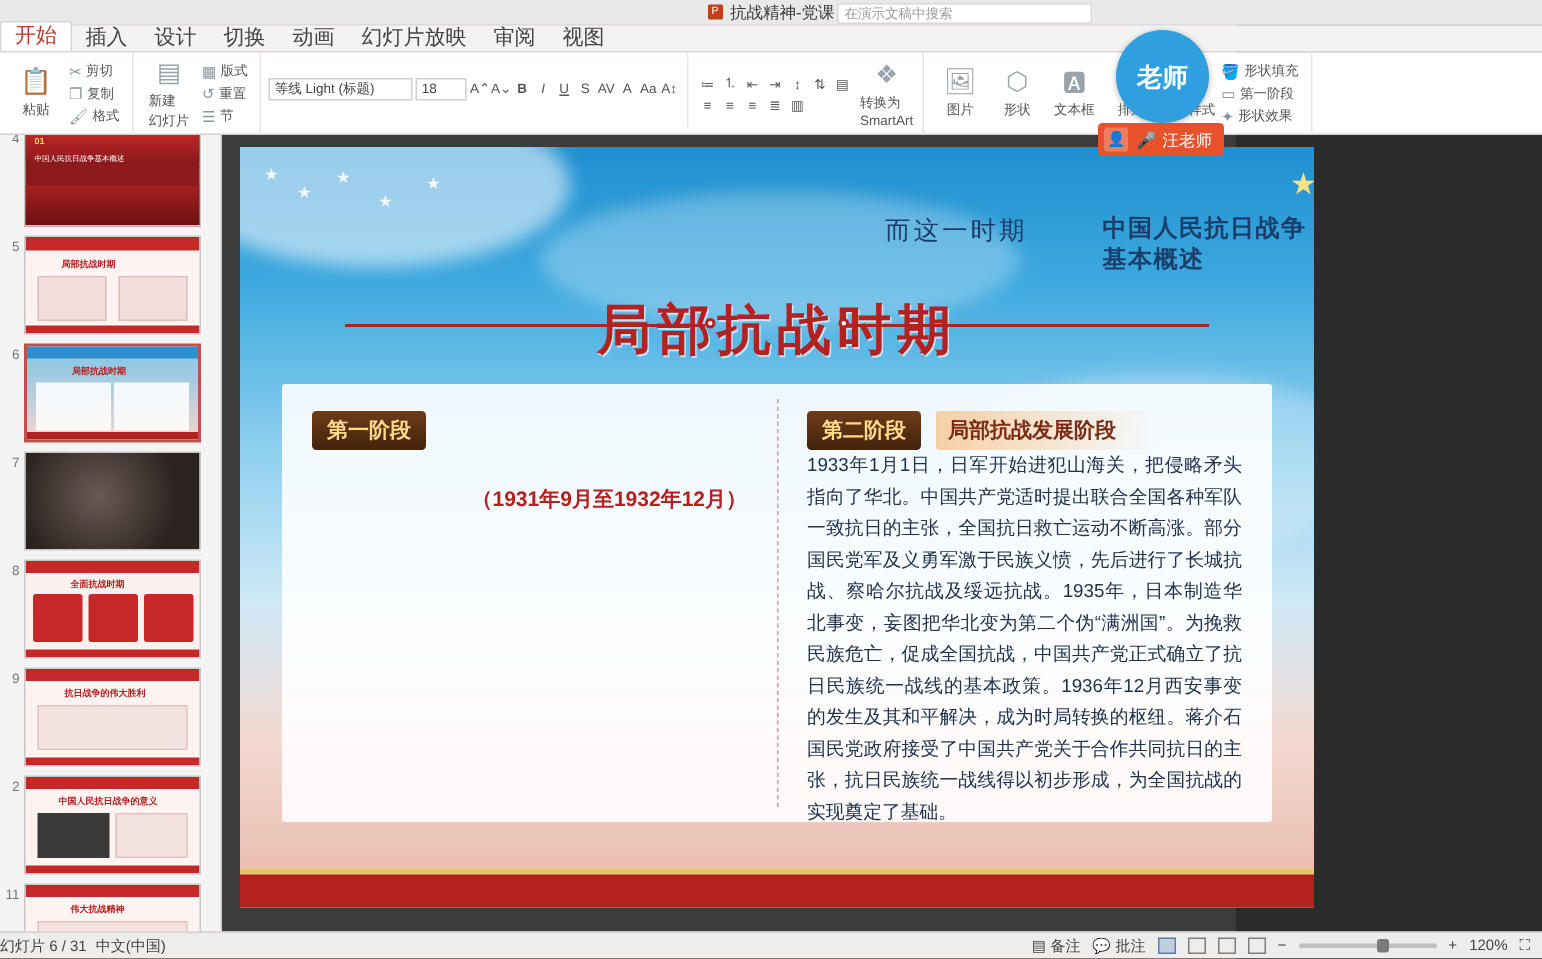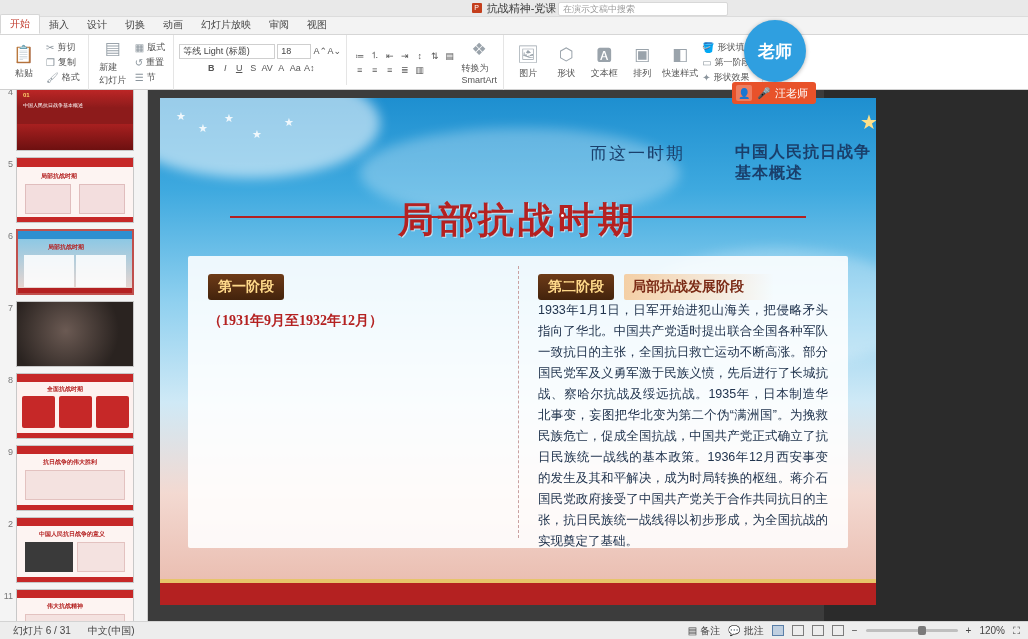--- a/index.html
+++ b/index.html
@@ -21,39 +21,39 @@
     width: 10px; height: 10px; background: #c43e1c; border-radius: 1px;
     margin-right: 5px; color: #fff; font-size: 7px; text-align: center; line-height: 10px;
   }
 
   
   .ribbon-tabs {
     position: absolute; left: 0; top: 17px; width: 1028px; height: 18px;
     background: #f3f3f3; display: flex; align-items: flex-end; border-bottom: 1px solid #d6d6d6;
   }
   .rtab {
-    font-size: 10px; color: #444; padding: 2px 9px 3px 9px; line-height: 13px;
+    font-size: 14px; color: #444; padding: 2px 9px 3px 9px; line-height: 13px;
     white-space: nowrap;
   }
   .rtab.active { background: #ffffff; color: #c0392b; border: 1px solid #d6d6d6; border-bottom: 1px solid #fff; border-radius: 2px 2px 0 0; }
 
   
   .ribbon {
     position: absolute; left: 0; top: 35px; width: 1028px; height: 55px;
     background: #ffffff; border-bottom: 1px solid #d0d0d0;
     display: flex; align-items: stretch; font-size: 10px; color: #444;
   }
   .rgroup { display: flex; align-items: center; padding: 0 5px; border-right: 1px solid #e5e5e5; height: 55px; position: relative; }
   .rbig { display: flex; flex-direction: column; align-items: center; justify-content: center; width: 38px; height: 50px; }
   .rbig .gl { font-size: 17px; color: #9aa3ab; line-height: 20px; }
   .rbig .lbl { font-size: 9px; margin-top: 2px; color: #555; }
   .rcol { display: flex; flex-direction: column; justify-content: center; height: 50px; }
   .rsm { display: flex; align-items: center; font-size: 9px; color: #555; padding: 1px 3px; white-space: nowrap; }
   .rsm .gl { font-size: 10px; margin-right: 3px; color: #8a949c; }
-  .fontbox { display: flex; flex-direction: column; justify-content: center; height: 50px; }
+  .fontbox { display: flex; flex-direction: row; justify-content: center; height: 50px; }
   .fontrow { display: flex; align-items: center; margin-bottom: 2px; }
   .fselect {
     border: 1px solid #cfcfcf; background: #fff; height: 15px; font-size: 9px;
     display: flex; align-items: center; padding: 0 3px; color: #444; margin-right: 2px;
   }
   .fbtn { width: 14px; height: 14px; display: flex; align-items: center; justify-content: center; font-size: 9px; color: #555; }
   .fbtn.b { font-weight: bold; }
   .fbtn.i { font-style: italic; }
   .fbtn.u { text-decoration: underline; }
   .pgrid { display: flex; flex-wrap: wrap; width: 108px; }
@@ -109,21 +109,21 @@
   .stage-badge {
     display: inline-block; background: linear-gradient(180deg,#6d3b18,#43230c); color: #ffd98a;
     font-size: 14px; font-weight: bold; padding: 4px 10px; border-radius: 3px; vertical-align: middle;
   }
   .stage-head { display: flex; align-items: center; }
   .stage-head .cap {
     margin-left: 10px; font-size: 14px; color: #7b2b16; font-weight: bold;
     background: linear-gradient(90deg, rgba(245,200,150,.85), rgba(245,200,150,0));
     padding: 4px 30px 4px 8px; border-radius: 2px;
   }
-  .date-line { text-align: left; font-size: 14px; color: #b42121; font-weight: bold; margin: 12px 0 10px; font-family: Liberation Serif, serif; }
+  .date-line { text-align: right; font-size: 14px; color: #b42121; font-weight: bold; margin: 24px 0 10px; }
   .body-text { font-size: 12.5px; line-height: 21px; color: #20334d; text-align: justify; }
 
   .bottom-band { position: absolute; left: 0; right: 0; bottom: 0; height: 22px; background: #b42121; }
   .bottom-band2 { position: absolute; left: 0; right: 0; bottom: 22px; height: 4px; background: #e7c46a; }
 
   
   .teacher-circle {
     position: absolute; right: 18px; top: 20px; width: 62px; height: 62px; border-radius: 50%;
     background: #2f9fe0; color: #fff; display: flex; align-items: center; justify-content: center;
     font-size: 17px; font-weight: bold; box-shadow: 0 1px 4px rgba(0,0,0,.3);
@@ -140,21 +140,21 @@
     background: #fff; border: 1px solid #d8d8d8; border-radius: 2px;
     font-size: 9px; color: #9a9a9a; display: flex; align-items: center; padding: 0 4px;
   }
 
   
   .statusbar {
     position: absolute; left: 0; bottom: 0; width: 1028px; height: 18px;
     background: #ededed; border-top: 1px solid #d3d3d3; display: flex; align-items: center;
     font-size: 10px; color: #444;
   }
-  .sb-left { margin-left: 13px; display: flex; align-items: center; gap: 17px; }
+  .sb-left { margin-left: 0; display: flex; align-items: center; gap: 6px; }
   .sb-right { margin-left: auto; display: flex; align-items: center; gap: 8px; margin-right: 8px; }
   .sb-item { display: flex; align-items: center; gap: 3px; }
   .viewicon { width: 12px; height: 11px; border: 1px solid #7d7d7d; display: inline-block; }
   .viewicon.active { background: #bfcfe0; border-color: #5a7fa8; }
   .zoomtrack { width: 92px; height: 3px; background: #bfbfbf; position: relative; border-radius: 2px; }
   .zoomknob { position: absolute; left: 52px; top: -3px; width: 8px; height: 9px; background: #7a7a7a; border-radius: 2px; }
   .tiny { font-size: 9px; color: #555; }
 </style>
 </head>
 <body>

